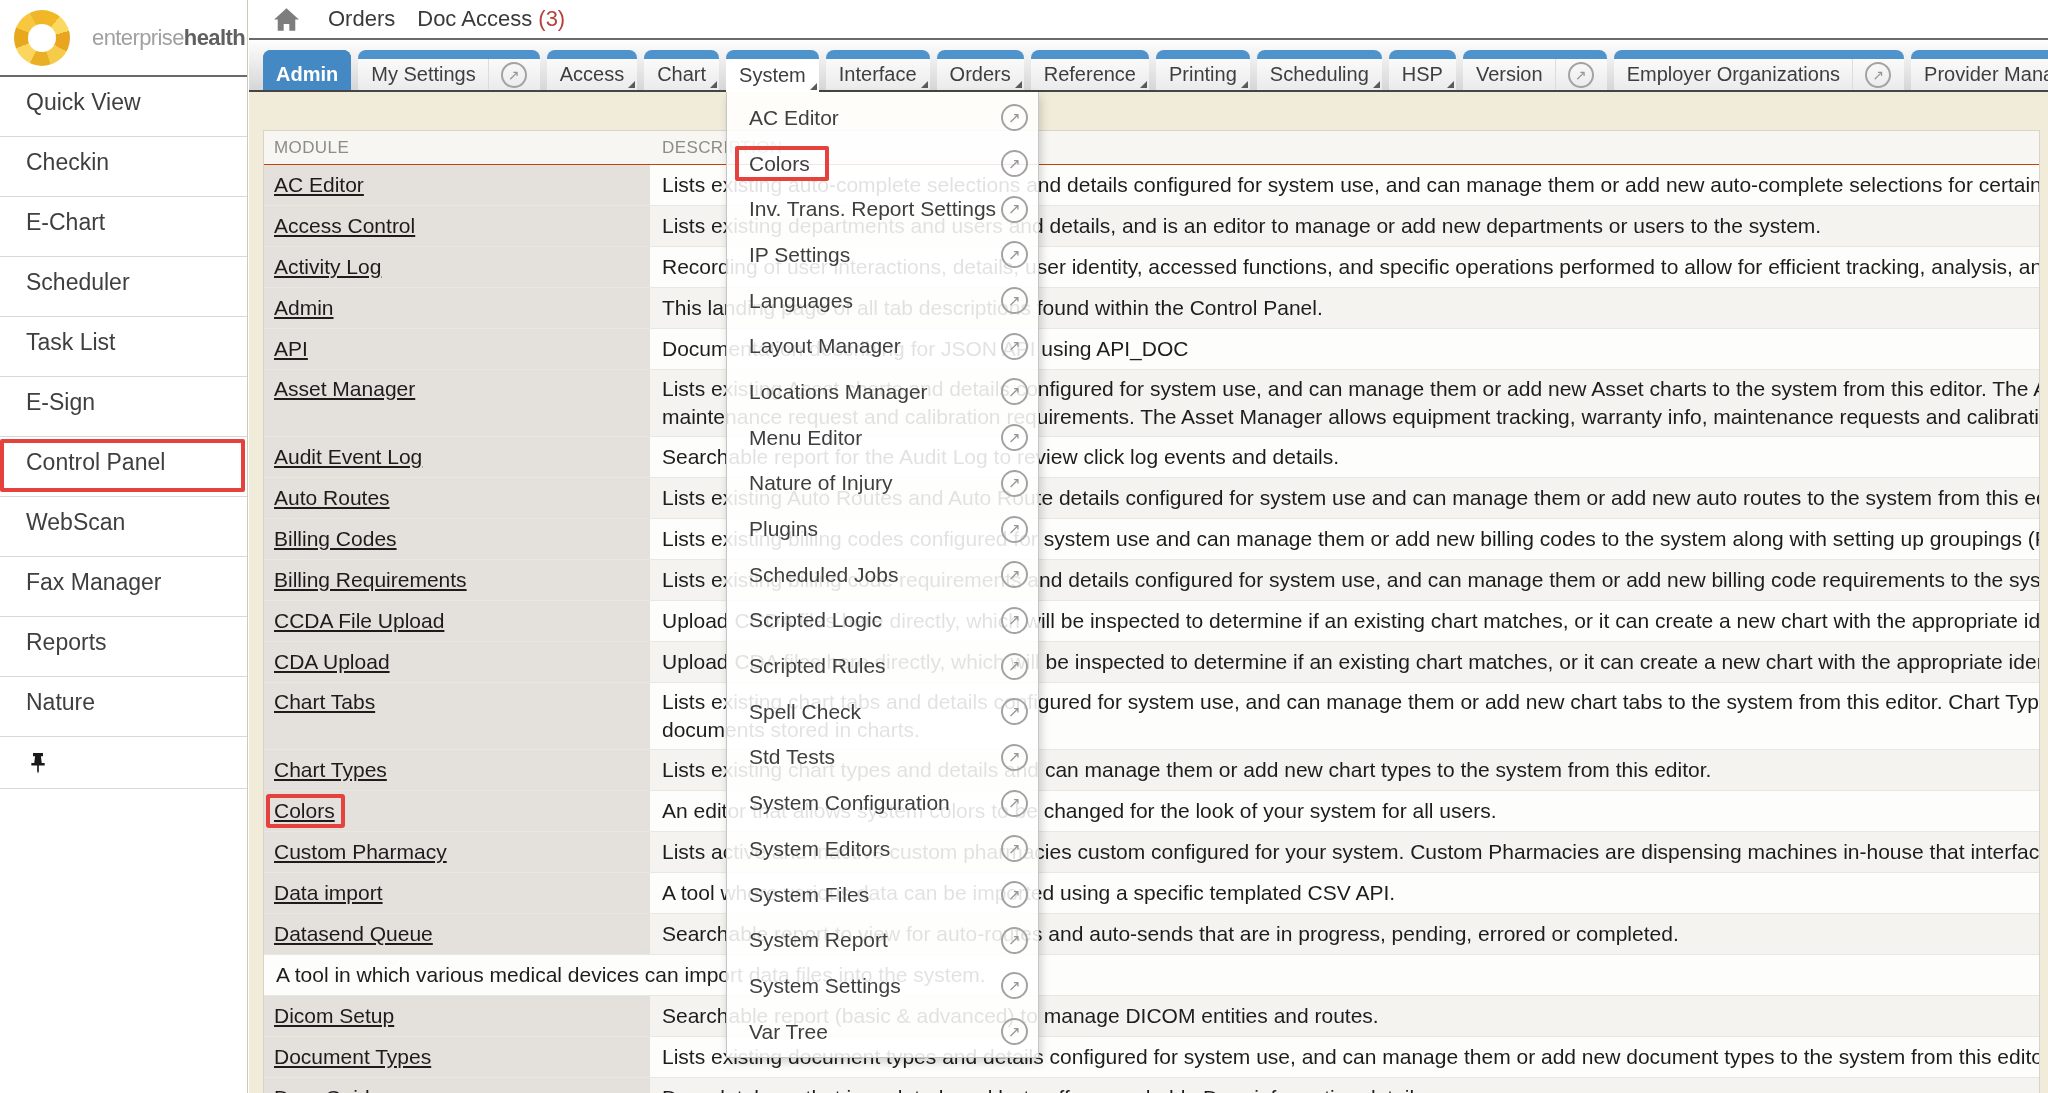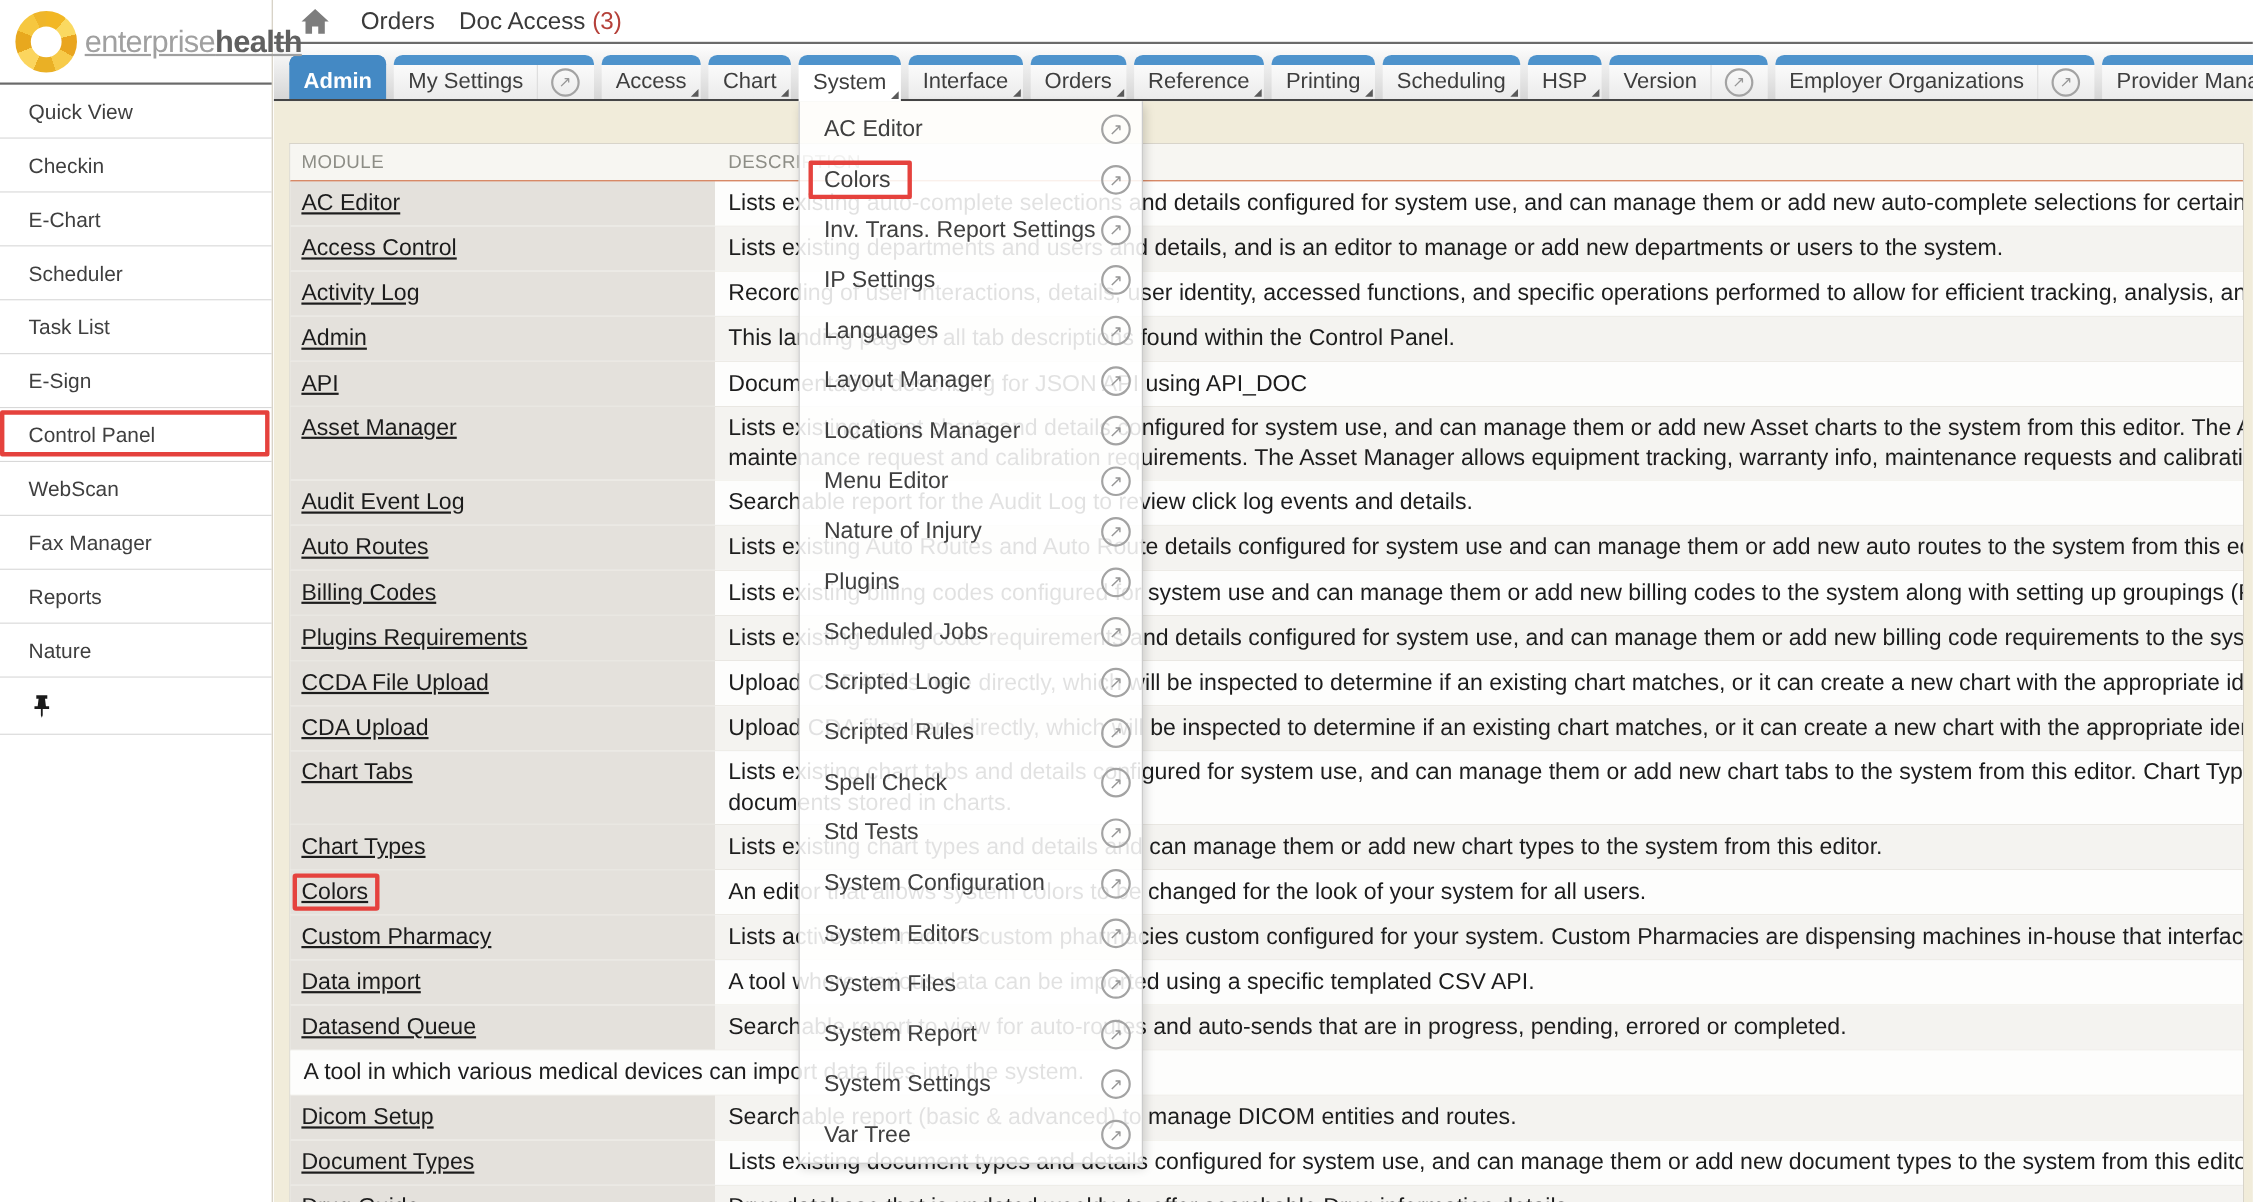--- a/index.html
+++ b/index.html
@@ -9,24 +9,24 @@
   
   .sidebar { position:absolute; left:0; top:0; width:248px; height:1093px;
     background:#fff; border-right:1px solid #cfc9bb; z-index:5; }
   .logo-block { height:77px; border-bottom:2px solid #6a6a6a;
     display:flex; align-items:center; padding-left:14px; cursor:pointer; }
   .logo-ring { width:56px; height:56px; border-radius:50%; flex:none; position:relative;
     background:conic-gradient(#f2b724 0 11%, #fad961 11% 21%, #e9a51f 21% 33%,
       #f7cb4a 33% 45%, #eab025 45% 57%, #fbd55e 57% 69%, #e8a81e 69% 81%,
       #f6c73f 81% 93%, #efb62a 93% 100%); }
   .logo-ring::after { content:''; position:absolute; inset:14px; background:#fff; border-radius:50%; }
-  .logo-text { margin-left:7px; font-size:28px; letter-spacing:-0.6px; color:#a0a0a0; white-space:nowrap;text-decoration:underline; }
+  .logo-text { margin-left:22px; font-size:22px; letter-spacing:-0.6px; color:#a0a0a0; white-space:nowrap; }
   .logo-text b { color:#606060; font-weight:bold; }
-  .side-item { position:relative; height:49px; line-height:51px; padding-left:26px;
-    font-size:19px; color:#3f3f3f; border-bottom:1px solid #d8d8d8; cursor:pointer; }
+  .side-item { position:relative; height:60px; line-height:51px; padding-left:26px;
+    font-size:23px; color:#3f3f3f; border-bottom:1px solid #d8d8d8; cursor:pointer; }
   .side-item.hl::after { content:''; position:absolute; left:0; right:2px; top:2px; bottom:4px;
     border:4px solid #e5423d; border-radius:2px; pointer-events:none; }
   .pin-row { height:52px; border-bottom:1px solid #d8d8d8; display:flex;
     align-items:center; padding-left:28px; cursor:pointer; }
 
   
   .topbar { position:absolute; left:249px; right:0; top:0; height:40px; background:#fff;
     border-bottom:2px solid #6a6a6a; display:flex; align-items:center; padding-left:24px; }
   .home-btn { display:flex; align-items:center; cursor:pointer; margin-right:28px; }
   .crumb { font-size:22px; color:#3a3a3a; margin-right:22px; cursor:pointer; white-space:nowrap; }
@@ -249,21 +249,21 @@
             <div class="dline">Lists existing Auto Routes and Auto Route details configured for system use and can manage them or add new auto routes to the system from this editor.</div>
           </div>
   </div>
         <div class="row">
     <div class="cell-m"><a>Billing Codes</a></div>
     <div class="cell-d">
             <div class="dline">Lists existing billing codes configured for system use and can manage them or add new billing codes to the system along with setting up groupings (Panels)</div>
           </div>
   </div>
         <div class="row">
-    <div class="cell-m"><a>Plugins Requirements</a></div>
+    <div class="cell-m"><a>Billing Requirements</a></div>
     <div class="cell-d">
             <div class="dline">Lists existing billing code requirements and details configured for system use, and can manage them or add new billing code requirements to the system</div>
           </div>
   </div>
         <div class="row">
     <div class="cell-m"><a>CCDA File Upload</a></div>
     <div class="cell-d">
             <div class="dline">Upload CCDA files here directly, which will be inspected to determine if an existing chart matches, or it can create a new chart with the appropriate identifiers</div>
           </div>
   </div>

